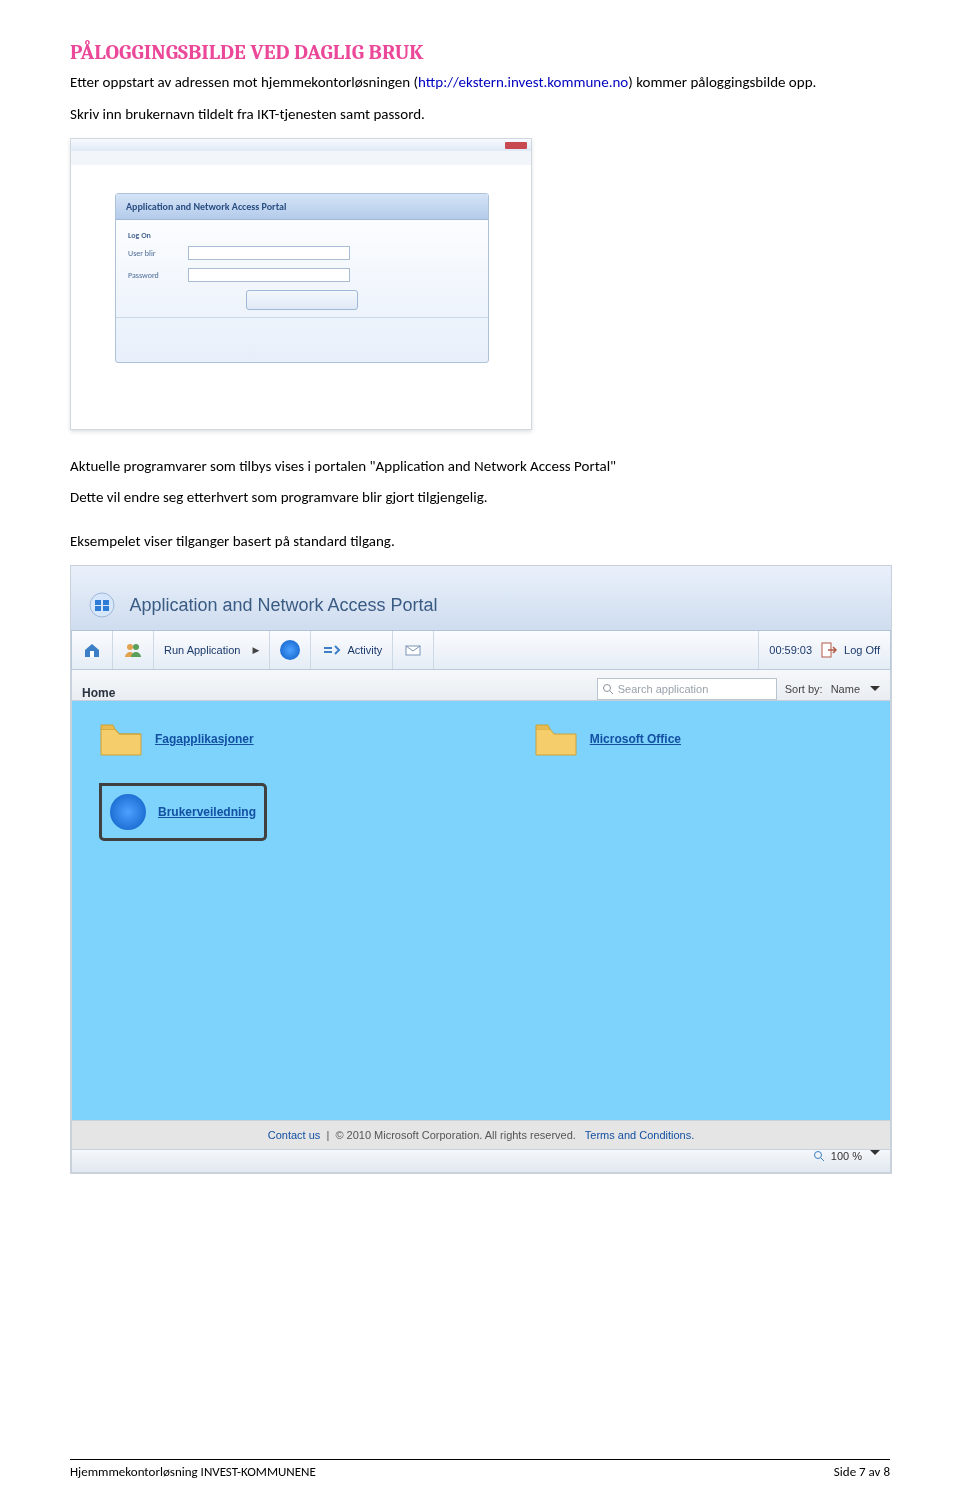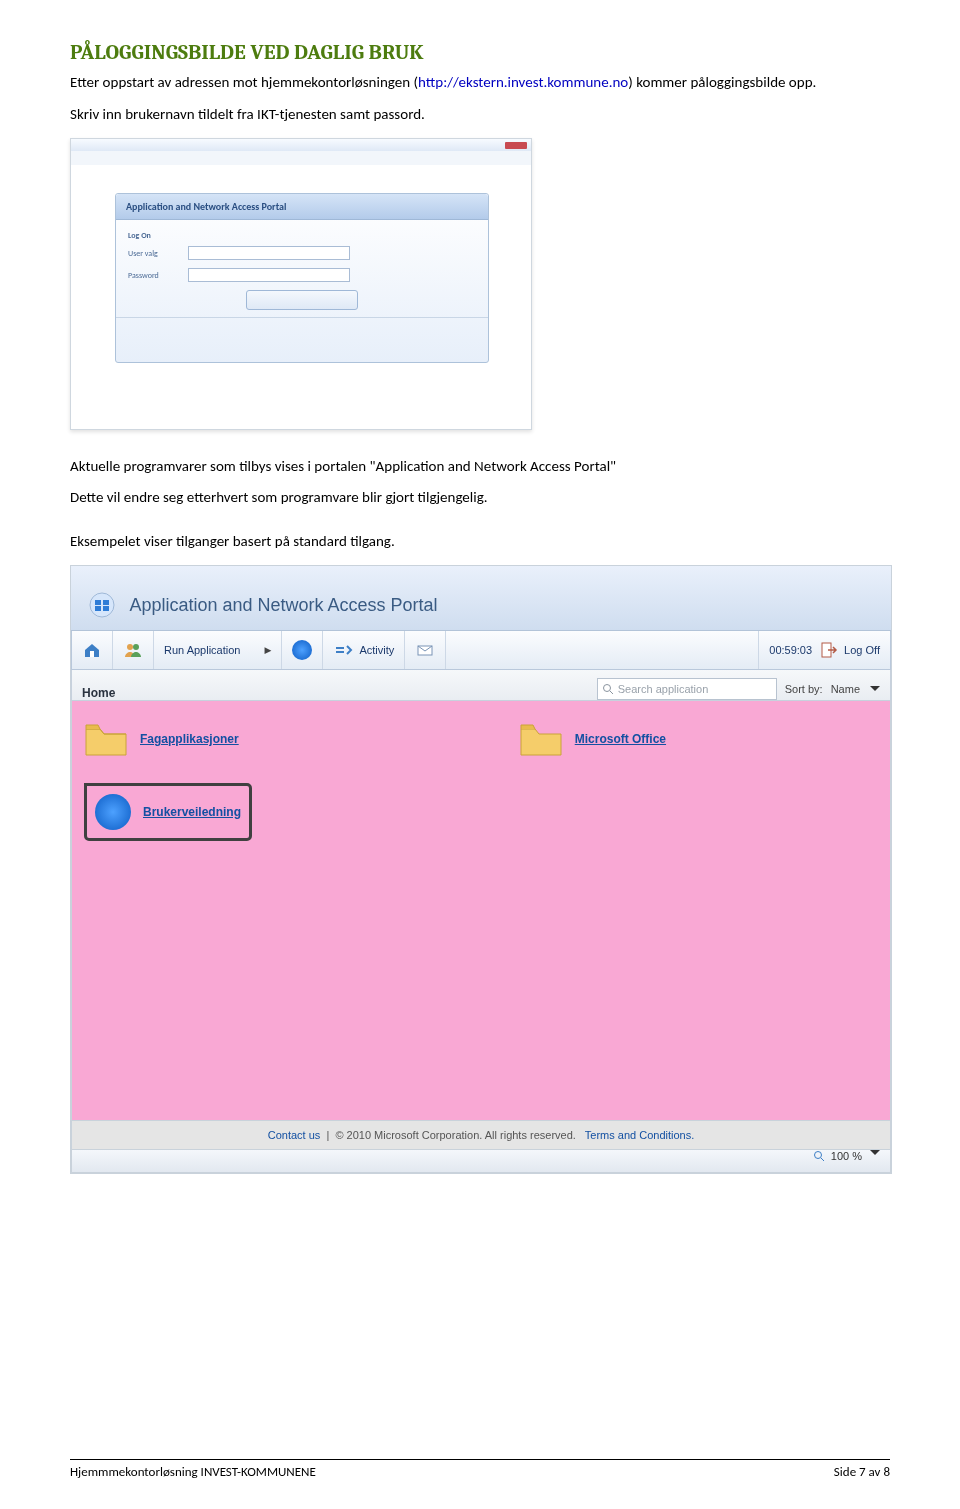--- a/index.html
+++ b/index.html
@@ -1,17 +1,17 @@
 <!DOCTYPE html>
 <html><head>
 <meta charset="utf-8">
 <style>
   html,body{margin:0;padding:0;font-family:Calibri,Arial,sans-serif;background:#fff;color:#000}
   .page{width:960px;margin:0 auto;padding:40px 70px 30px;box-sizing:border-box;position:relative;min-height:1509px}
-  h1{font-family:Cambria,Georgia,serif;color:#4d7c0f;font-size:21px;font-weight:bold;margin:0 0 8px}
+  h1{font-family:Cambria,Georgia,serif;color:#ec4899;font-size:21px;font-weight:bold;margin:0 0 8px}
   p{font-size:15px;line-height:1.45;margin:0 0 10px}
   .link{color:#0000c0}
   .img1{width:460px;height:290px;background:#e8eef4;border:1px solid #cfd7df;box-shadow:0 2px 4px rgba(0,0,0,.12);margin:12px 0 26px;position:relative;overflow:hidden}
   .img1 .topbar{position:absolute;top:0;left:0;right:0;height:12px;background:linear-gradient(#f7fbff,#dfe9f6);border-bottom:1px solid #c6d2e1}
   .img1 .urlbar{position:absolute;top:12px;left:0;right:0;height:14px;background:#f2f6fb;border-bottom:1px solid #ced8e4}
   .img1 .urlbar::before{content:"";position:absolute;right:4px;top:-9px;width:22px;height:7px;background:#c84a51;border-radius:1px}
   .img1 .canvas{position:absolute;inset:26px 0 0 0;background:#fff}
   .img1 .panel{position:absolute;left:44px;top:28px;width:372px;height:168px;background:linear-gradient(#fff,#e7effa);border:1px solid #adc2da;border-radius:3px}
   .img1 .panel .hdr{height:26px;background:linear-gradient(#d5e4f7,#b3cbea);border-bottom:1px solid #9fb8d7;border-radius:3px 3px 0 0;font-size:10px;color:#2b4f82;font-weight:bold;padding:6px 10px 0;box-sizing:border-box}
   .img1 .rows{padding:10px 12px;font-size:8px;color:#4b6a95}
@@ -26,21 +26,21 @@
   .win svg{display:block}
   .portal-title{display:inline-block;color:#3a5b83;font-size:18px;font-family:"Segoe UI Light","Segoe UI",sans-serif;vertical-align:bottom;margin-bottom:2px}
   .toolbar{display:flex;align-items:center;background:linear-gradient(#fbfcfe,#e4ecf5);border:1px solid #b9c8db;border-top:none;height:38px;font-size:11px;color:#1b396b}
   .tb-btn{display:flex;align-items:center;height:100%;padding:0 10px;border-right:1px solid #cdd8e6;gap:6px}
   .tb-btn.last{margin-left:auto;border-left:1px solid #cdd8e6;border-right:none}
   .subbar{display:flex;align-items:flex-end;background:linear-gradient(#f6f8fa,#e9edf2);border:1px solid #c7d1dd;border-top:none;height:30px;font-size:12px;padding:0 10px}
   .subbar .home{font-weight:bold;color:#2a3340}
   .subbar .right{margin-left:auto;display:flex;align-items:center;gap:8px;font-size:11px;color:#444}
   .search{display:flex;align-items:center;height:20px;width:170px;border:1px solid #b8c3d0;background:#fff;padding:0 4px;color:#9aa2ab}
   .search .mag{width:12px;height:12px;margin-right:4px}
-  .content2{background:#f9a8d4;border:1px solid #c9d2db;border-top:none;height:420px;padding:18px 12px;position:relative;box-sizing:border-box}
+  .content2{background:#7dd3fc;border:1px solid #c9d2db;border-top:none;height:420px;padding:18px 27px;position:relative;box-sizing:border-box}
   .items{display:flex;gap:280px}
   .item{display:flex;align-items:center;gap:12px;font-size:12px;color:#1350a2;text-decoration:underline;font-weight:bold}
   .folder{width:44px;height:40px}
   .items2{margin-top:24px}
   .tabbox{display:inline-block;border:3px solid #404040;border-radius:0 5px 5px 5px;padding:8px}
   .footer2{background:#e5e5e5;border:1px solid #c9d2db;border-top:none;text-align:center;font-size:11px;color:#555;padding:8px 0}
   .footer2 a{color:#1350a2}
   .zoom{display:flex;justify-content:flex-end;align-items:flex-start;background:linear-gradient(#f4f7fb,#e2e8f0);border:1px solid #c9d2db;border-top:none;height:22px;font-size:11px;padding-right:10px;gap:6px;color:#333}
   .pagefoot{position:absolute;left:70px;right:70px;bottom:30px;border-top:1px solid #000;display:flex;justify-content:space-between;font-size:13px;padding-top:4px}
   .chev{font-size:9px;color:#444}
@@ -62,21 +62,21 @@
 
 <div class="img1">
   <div class="topbar"></div>
   <div class="urlbar"></div>
   <div class="canvas">
     <div class="panel">
       <div class="hdr">Application and Network Access Portal</div>
       <div class="rows">
         <div style="font-weight:bold;margin-bottom:6px">Log On</div>
         <div class="row">
-          <span class="lbl">User valg</span>
+          <span class="lbl">User blir</span>
           <span class="fld"></span>
         </div>
         <div class="row">
           <span class="lbl">Password</span>
           <span class="fld"></span>
         </div>
         <div class="btn"></div>
       </div>
       <div class="foot"></div>
     </div>
@@ -106,21 +106,21 @@
           </svg>
     </div>
     <div class="tb-btn">
       <svg class="tb-ico" viewBox="0 0 20 20">
             <circle cx="7" cy="7" r="3" fill="#e2a24e"></circle>
             <circle cx="13" cy="7" r="3" fill="#5aa05a"></circle>
             <path d="M2 17c0-3 3-5 5-5s5 2 5 5" fill="#e2a24e"></path>
             <path d="M8 17c0-3 3-5 5-5s5 2 5 5" fill="#5aa05a"></path>
           </svg>
     </div>
-    <div class="tb-btn" style="gap:24px">
+    <div class="tb-btn" style="gap:12px">
       <span>Run Application</span>
       <span class="chev">▶</span>
     </div>
     <div class="tb-btn">
       <span class="help"></span>
     </div>
     <div class="tb-btn" style="">
       <svg class="tb-ico" viewBox="0 0 20 20">
             <path d="M3 8h8M3 12h8M14 6l4 4-4 4" stroke="#3d7fc6" stroke-width="2" fill="none"></path>
           </svg>

